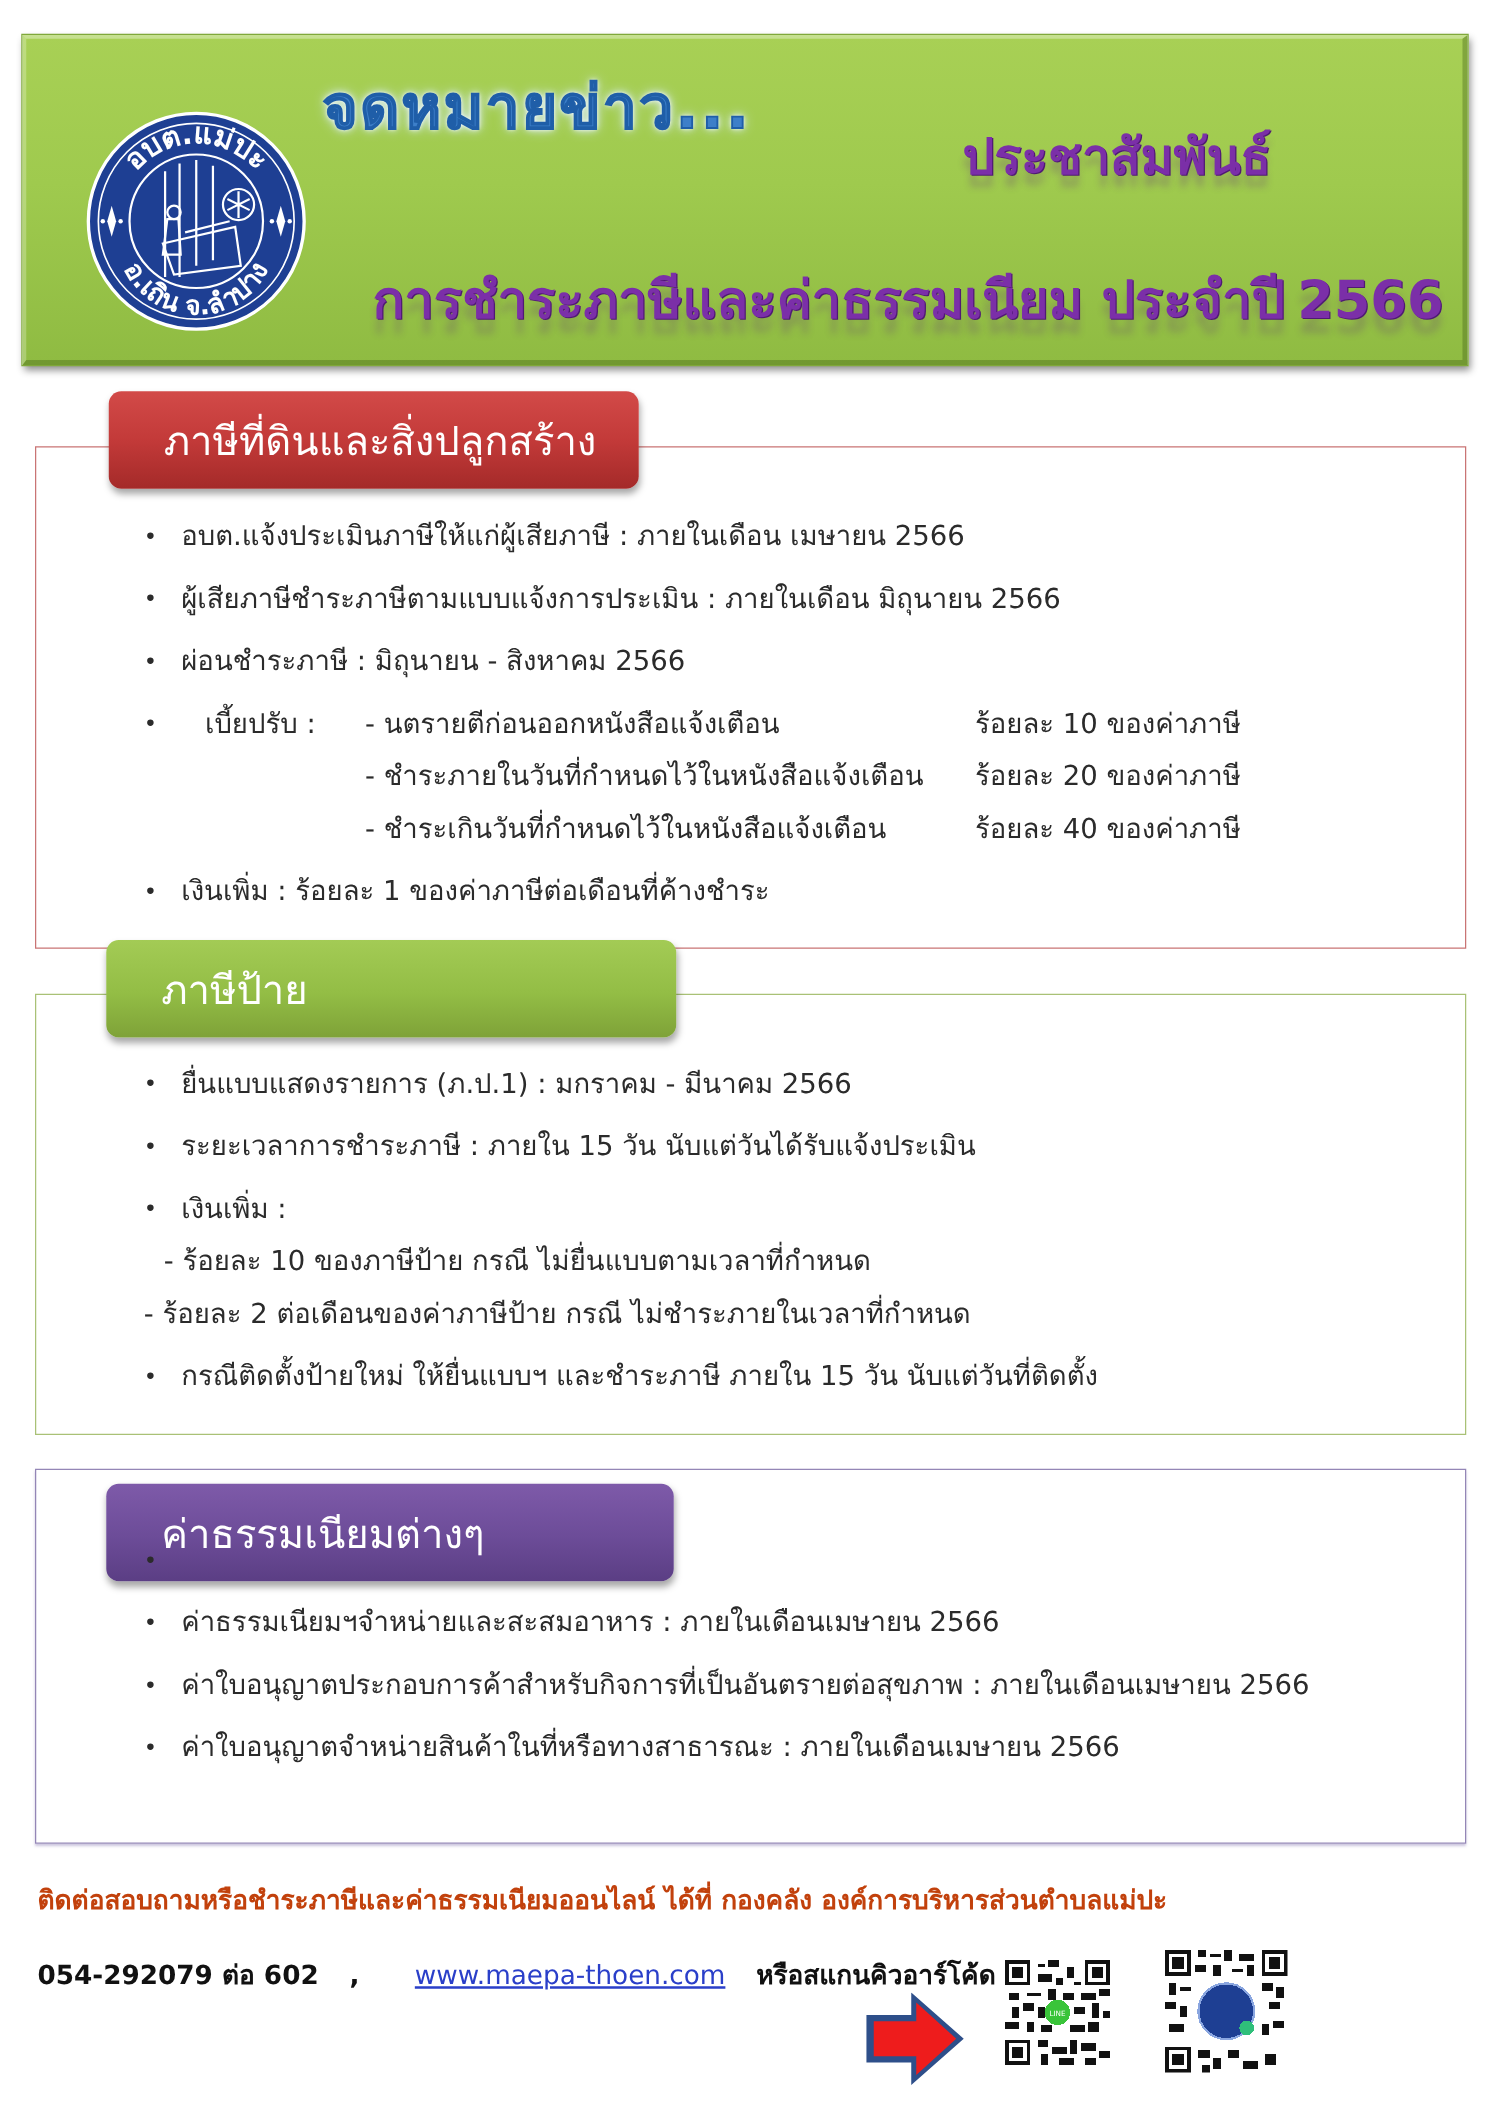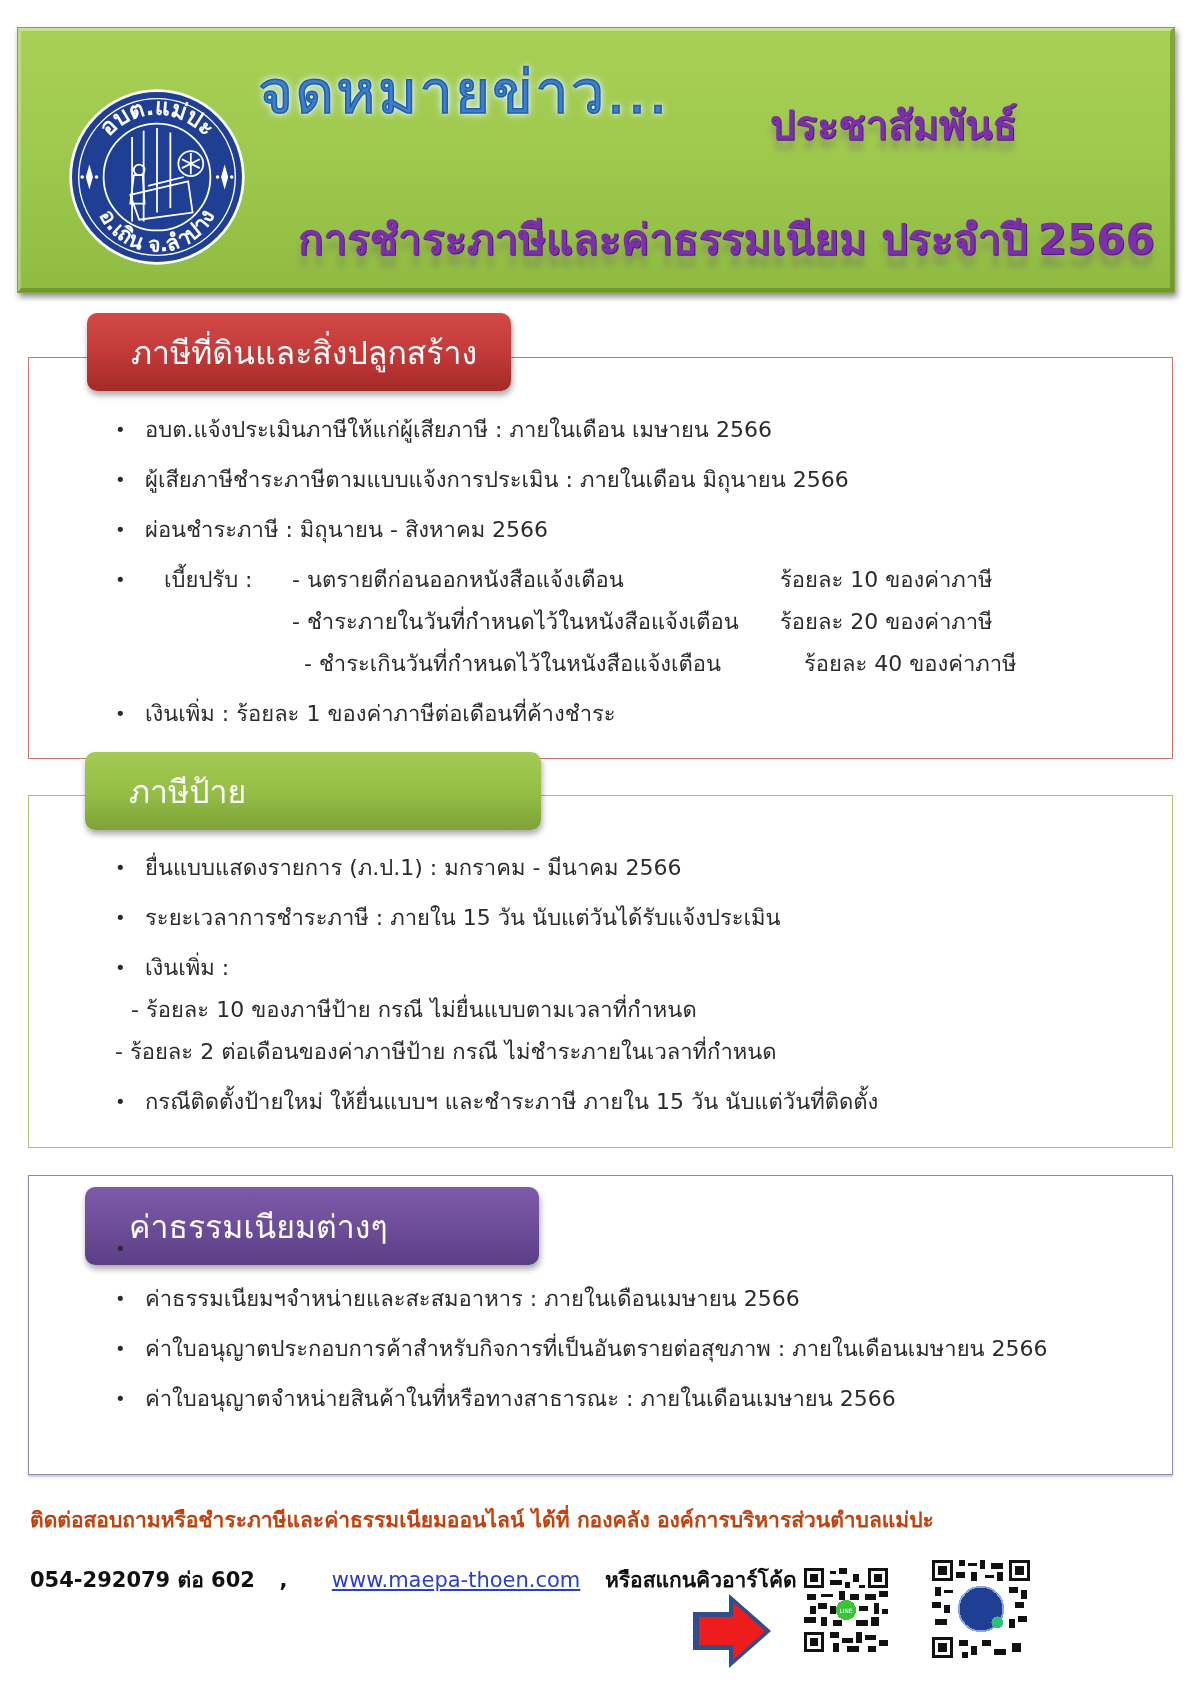--- a/index.html
+++ b/index.html
@@ -20,21 +20,21 @@
     border-bottom: 4px solid rgba(60,90,20,0.35);
     border-right: 4px solid rgba(60,90,20,0.35);
     pointer-events: none;
   }
   .logo {
     position: absolute; left: 50px; top: 60px; width: 178px; height: 178px;
   }
   .title-main {
     position: absolute; left: 258px; top: 62px;
     font-family: "DejaVu Sans", sans-serif;
-    font-size: 60px; line-height: 1; font-weight: normal;
+    font-size: 48px; line-height: 1; font-weight: bold;
     color: #3d7fc9; letter-spacing: 2px;
     -webkit-text-stroke: 1.5px #1f5ea8;
     text-shadow: 0 0 3px #ffffff, 0 0 6px #e8f4ff, 0 0 10px #d6eaff;
   }
   .title-side {
     position: absolute; left: 770px; top: 93px;
     font-size: 40px; font-weight: bold; color: #7b2fa8;
     text-shadow: 1px 1px 0 #4f1a73, 0 10px 6px rgba(90,40,120,0.25);
   }
   .title-sub {
@@ -158,21 +158,21 @@
     <div class="fine-row">
       <span class="lbl">เบี้ยปรับ  :</span>
       <span class="desc">- นตรายตีก่อนออกหนังสือแจ้งเตือน</span>
       <span class="rate">ร้อยละ 10 ของค่าภาษี</span>
     </div>
     <div class="fine-row">
       <span class="lbl"></span>
       <span class="desc">- ชำระภายในวันที่กำหนดไว้ในหนังสือแจ้งเตือน</span>
       <span class="rate">ร้อยละ 20 ของค่าภาษี</span>
     </div>
-    <div class="fine-row" style="height:50px;gap:12px;">
+    <div class="fine-row" style="height:50px;">
       <span class="lbl"></span>
       <span class="desc">- ชำระเกินวันที่กำหนดไว้ในหนังสือแจ้งเตือน</span>
       <span class="rate">ร้อยละ 40 ของค่าภาษี</span>
     </div>
   </li>
   <li><span class="bullet">•</span><span>เงินเพิ่ม  :  ร้อยละ 1 ของค่าภาษีต่อเดือนที่ค้างชำระ</span></li>
 </ul>
 
 <div class="section-box sec2"></div>
 <div class="pill pill2">ภาษีป้าย</div>

